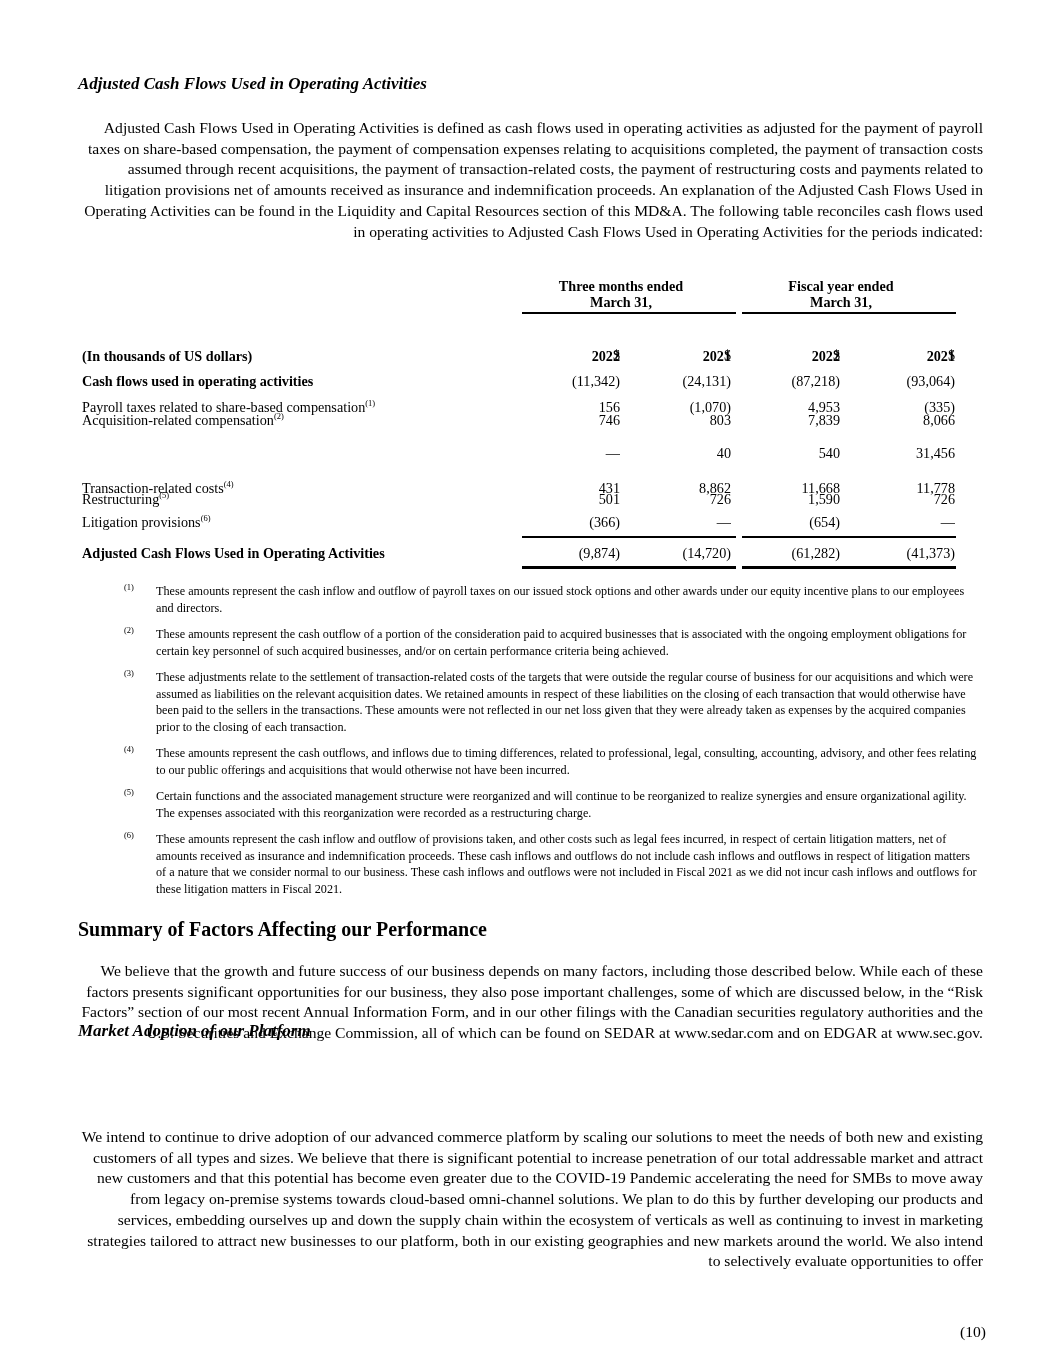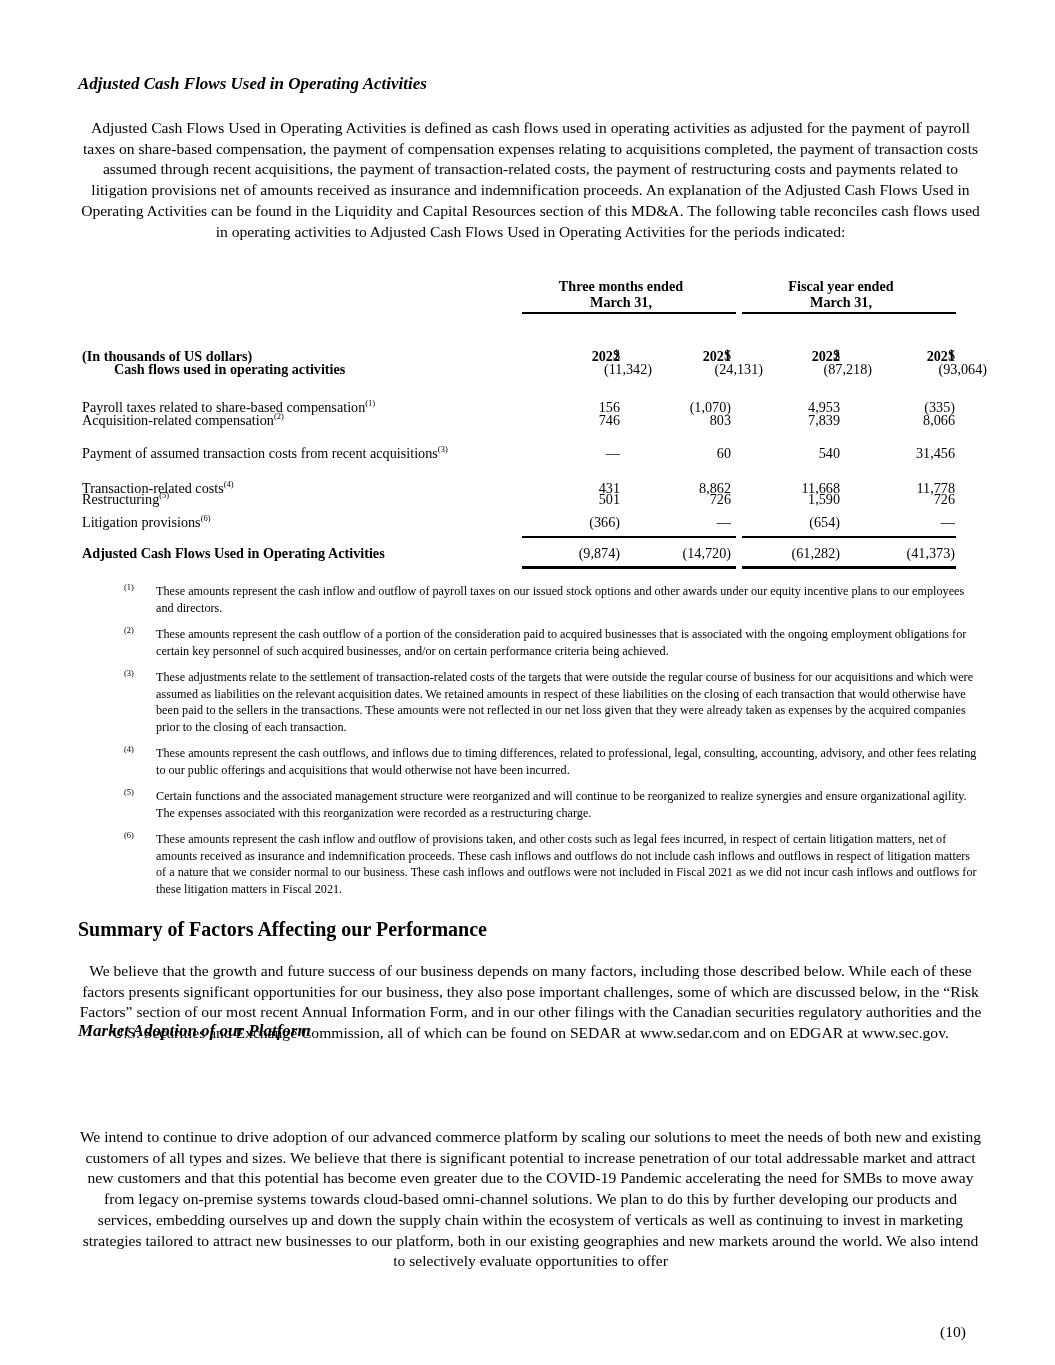--- a/index.html
+++ b/index.html
@@ -8,38 +8,38 @@
     font-family: "Liberation Serif", serif; color: #000;
   }
   .h-italic {
     position: absolute; left: 78px; font-style: italic; font-weight: bold; font-size: 17px;
   }
   .h-bold {
     position: absolute; left: 78px; font-weight: bold; font-size: 20px;
   }
   .para {
     position: absolute; left: 78px; width: 905px; font-size: 15.6px; line-height: 20.7px;
-    text-align: center;
+    text-align: right;
   }
   .tbl { position: absolute; left: 78px; top: 276px; width: 880px; font-size: 14.2px; }
   .tbl .row { position: absolute; left: 0; width: 880px; height: 20px; }
   .tbl .lbl { position: absolute; left: 4px; white-space: nowrap; }
   .tbl .num { position: absolute; width: 100px; text-align: right; white-space: nowrap; }
   .c1 { left: 442px; }
   .c2 { left: 553px; }
   .c3 { left: 662px; }
   .c4 { left: 777px; }
   .bold { font-weight: bold; }
   sup { font-size: 8.5px; vertical-align: 6px; line-height: 0; }
   .grp-head { position: absolute; text-align: center; font-weight: bold; width: 220px; line-height: 16px; }
   .hline { position: absolute; background: #000; }
   .fn { position: absolute; left: 78px; width: 905px; font-size: 12.2px; line-height: 16.7px; }
   .fn .mark { position: absolute; left: 46px; top: -4px; font-size: 8.5px; }
   .fn .txt { position: absolute; left: 78px; width: 827px; }
-  .pagenum { position: absolute; left: 940px; top: 1323px; font-size: 15.6px; }
+  .pagenum { position: absolute; left: 960px; top: 1323px; font-size: 15.6px; }
 </style>
 </head>
 <body>
 
 <div class="h-italic" style="top:74px;">Adjusted Cash Flows Used in Operating Activities</div>
 <div class="para" style="top:118px;">Adjusted Cash Flows Used in Operating Activities is defined as cash flows used in operating activities as adjusted for the payment of payroll taxes on share-based compensation, the payment of compensation expenses relating to acquisitions completed, the payment of transaction costs assumed through recent acquisitions, the payment of transaction-related costs, the payment of restructuring costs and payments related to litigation provisions net of amounts received as insurance and indemnification proceeds. An explanation of the Adjusted Cash Flows Used in Operating Activities can be found in the Liquidity and Capital Resources section of this MD&amp;A. The following table reconciles cash flows used in operating activities to Adjusted Cash Flows Used in Operating Activities for the periods indicated:</div>
 
 <div class="tbl">
   <div class="grp-head" style="left:433px; top:2px;">
     <div>Three months ended</div>
@@ -59,21 +59,21 @@
     <span class="num c3 bold">2022</span>
     <span class="num c4 bold">2021</span>
   </div>
   <div class="row" style="top:71px;">
     <span class="num c1">$</span>
     <span class="num c2">$</span>
     <span class="num c3">$</span>
     <span class="num c4">$</span>
   </div>
 
-  <div class="row" style="top:85px;margin-left:32px;">
+  <div class="row" style="top:97px;">
     <span class="lbl bold">Cash flows used in operating activities</span>
     <span class="num c1">(11,342)</span>
     <span class="num c2">(24,131)</span>
     <span class="num c3">(87,218)</span>
     <span class="num c4">(93,064)</span>
   </div>
   <div class="row" style="top:123px;">
     <span class="lbl"><span>Payroll taxes related to share-based compensation</span><sup>(1)</sup></span>
     <span class="num c1">156</span>
     <span class="num c2">(1,070)</span>
@@ -81,23 +81,22 @@
     <span class="num c4">(335)</span>
   </div>
   <div class="row" style="top:136px;">
     <span class="lbl"><span>Acquisition-related compensation</span><sup>(2)</sup></span>
     <span class="num c1">746</span>
     <span class="num c2">803</span>
     <span class="num c3">7,839</span>
     <span class="num c4">8,066</span>
   </div>
   <div class="row" style="top:169px;">
-    <span class="lbl"><span>Payment of assumed transaction costs from recent acquisitions</span><sup>(3)</sup></span>
     <span class="num c1">—</span>
-    <span class="num c2">60</span>
+    <span class="num c2">40</span>
     <span class="num c3">540</span>
     <span class="num c4">31,456</span>
   </div>
   <div class="row" style="top:204px;">
     <span class="lbl"><span>Transaction-related costs</span><sup>(4)</sup></span>
     <span class="num c1">431</span>
     <span class="num c2">8,862</span>
     <span class="num c3">11,668</span>
     <span class="num c4">11,778</span>
   </div>

